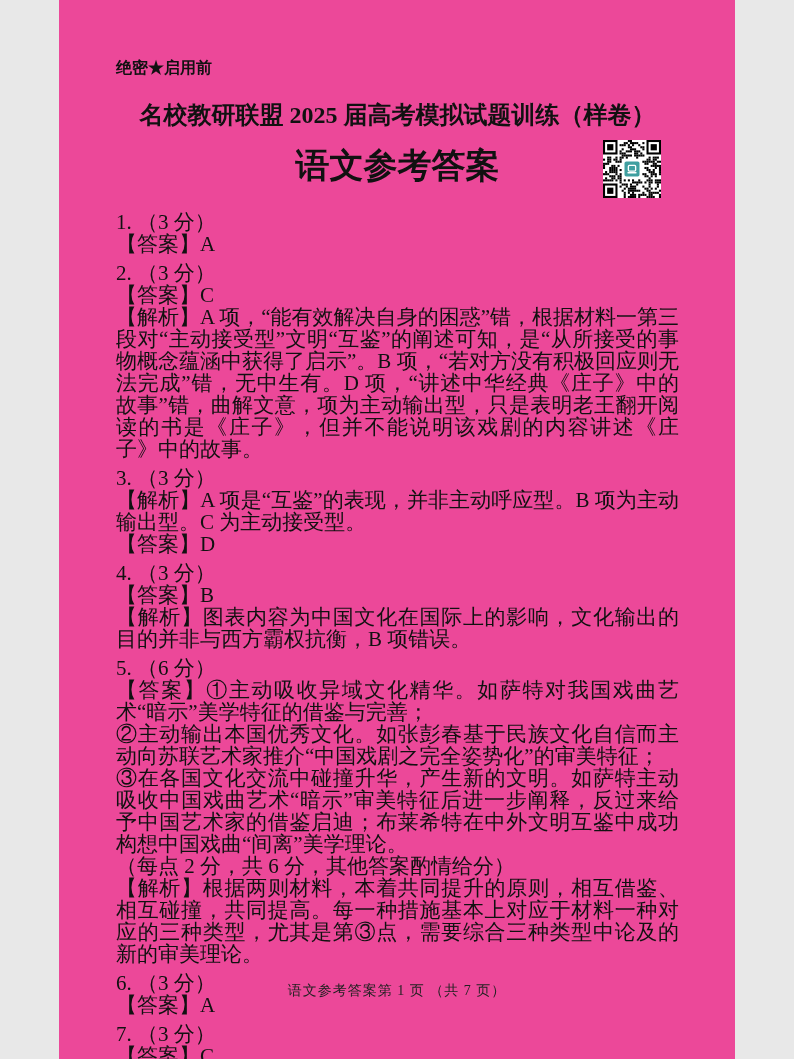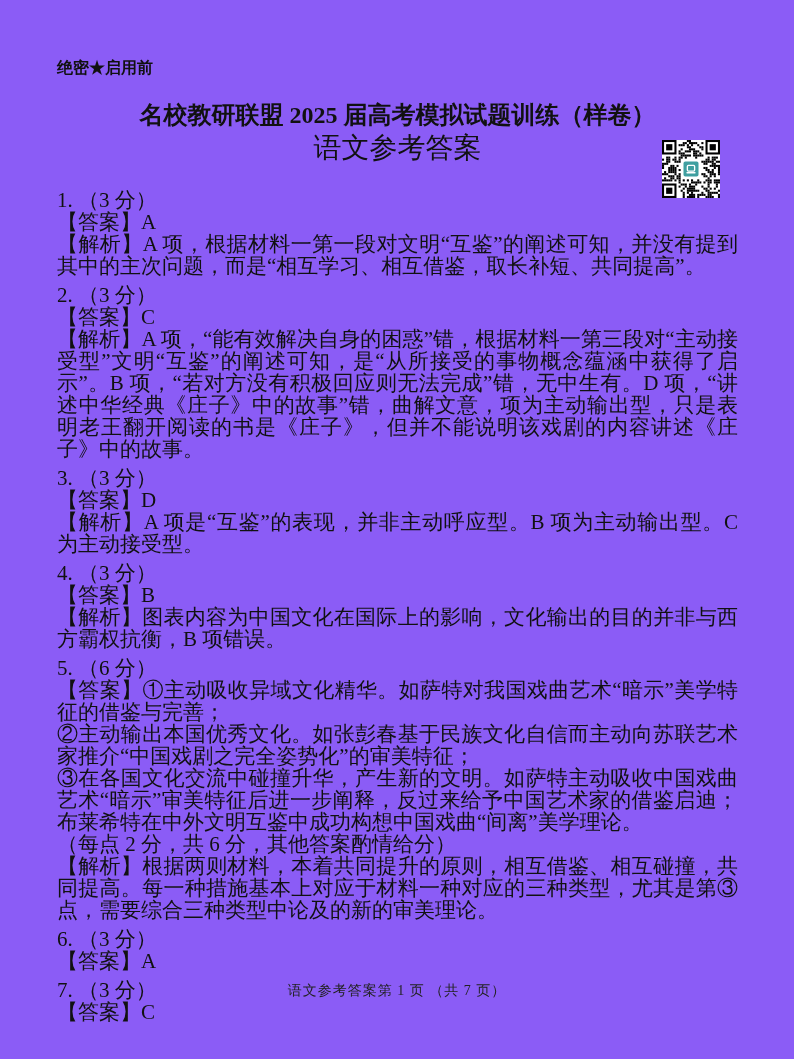--- a/index.html
+++ b/index.html
@@ -1,44 +1,44 @@
 <!DOCTYPE html>
 <html><head>
 <meta charset="utf-8">
 <style>
   html, body { margin: 0; padding: 0; background: #e8e8e8; }
   .page {
     position: relative;
-    width: 794px;
+    width: 676px;
     height: 1059px;
     margin: 0 auto;
-    background: #8b5cf6;
+    background: #ec4899;
     color: #111111;
     font-family: "Liberation Serif", "DejaVu Serif", serif;
     box-sizing: border-box;
     padding: 58px 56px 0 57px;
     overflow: hidden;
   }
   .classification {
     font-size: 16px;
     font-weight: bold;
     line-height: 1.2;
   }
   .doc-title {
     font-size: 24px;
     font-weight: bold;
     text-align: center;
     margin-top: 23px;
     line-height: 1.25;
   }
   .doc-subtitle {
-    font-size: 28px;
-    font-weight: normal;
+    font-size: 34px;
+    font-weight: bold;
     text-align: center;
-    margin-top: 1px;
+    margin-top: 16px;
     line-height: 1.2;
   }
   .qr {
     position: absolute;
     top: 140px;
     right: 74px;
     width: 58px;
     height: 58px;
   }
   .content {
@@ -338,33 +338,32 @@
       <rect x="24.5" y="24.5" width="7" height="5.5" rx="1" fill="none" stroke="#ffffff" stroke-width="1.3"></rect>
       <rect x="23.5" y="31" width="9" height="1.4" rx="0.7" fill="#ffffff"></rect>
     </g>
   </svg>
 
   <div class="content">
 
     <div class="q">
       <p class="qh">1. （3 分）</p>
       <p class="ln"><span>【答案】</span><span class="pre">A</span></p>
-      <p class="ln"><span>【解析】</span><span>A 项，根据材料一第一段对文明“互鉴”的阐述可知，并没有提到其中的主次问题，而是“相互学习、相互借鉴，取长补短、共同提高”。</span></p>
     </div>
 
     <div class="q">
       <p class="qh">2. （3 分）</p>
       <p class="ln"><span>【答案】</span><span class="pre">C</span></p>
       <p class="ln"><span>【解析】</span><span>A 项，“能有效解决自身的困惑”错，根据材料一第三段对“主动接受型”文明“互鉴”的阐述可知，是“从所接受的事物概念蕴涵中获得了启示”。B 项，“若对方没有积极回应则无法完成”错，无中生有。D 项，“讲述中华经典《庄子》中的故事”错，曲解文意，项为主动输出型，只是表明老王翻开阅读的书是《庄子》，但并不能说明该戏剧的内容讲述《庄子》中的故事。</span></p>
     </div>
 
     <div class="q">
       <p class="qh">3. （3 分）</p>
+      <p class="ln"><span>【解析】</span><span>A 项是“互鉴”的表现，并非主动呼应型。B 项为主动输出型。C 为主动接受型。</span></p>
       <p class="ln"><span>【答案】</span><span class="pre">D</span></p>
-      <p class="ln"><span>【解析】</span><span>A 项是“互鉴”的表现，并非主动呼应型。B 项为主动输出型。C 为主动接受型。</span></p>
     </div>
 
     <div class="q">
       <p class="qh">4. （3 分）</p>
       <p class="ln"><span>【答案】</span><span class="pre">B</span></p>
       <p class="ln"><span>【解析】</span><span>图表内容为中国文化在国际上的影响，文化输出的目的并非与西方霸权抗衡，B 项错误。</span></p>
     </div>
 
     <div class="q">
       <p class="qh">5. （6 分）</p>

